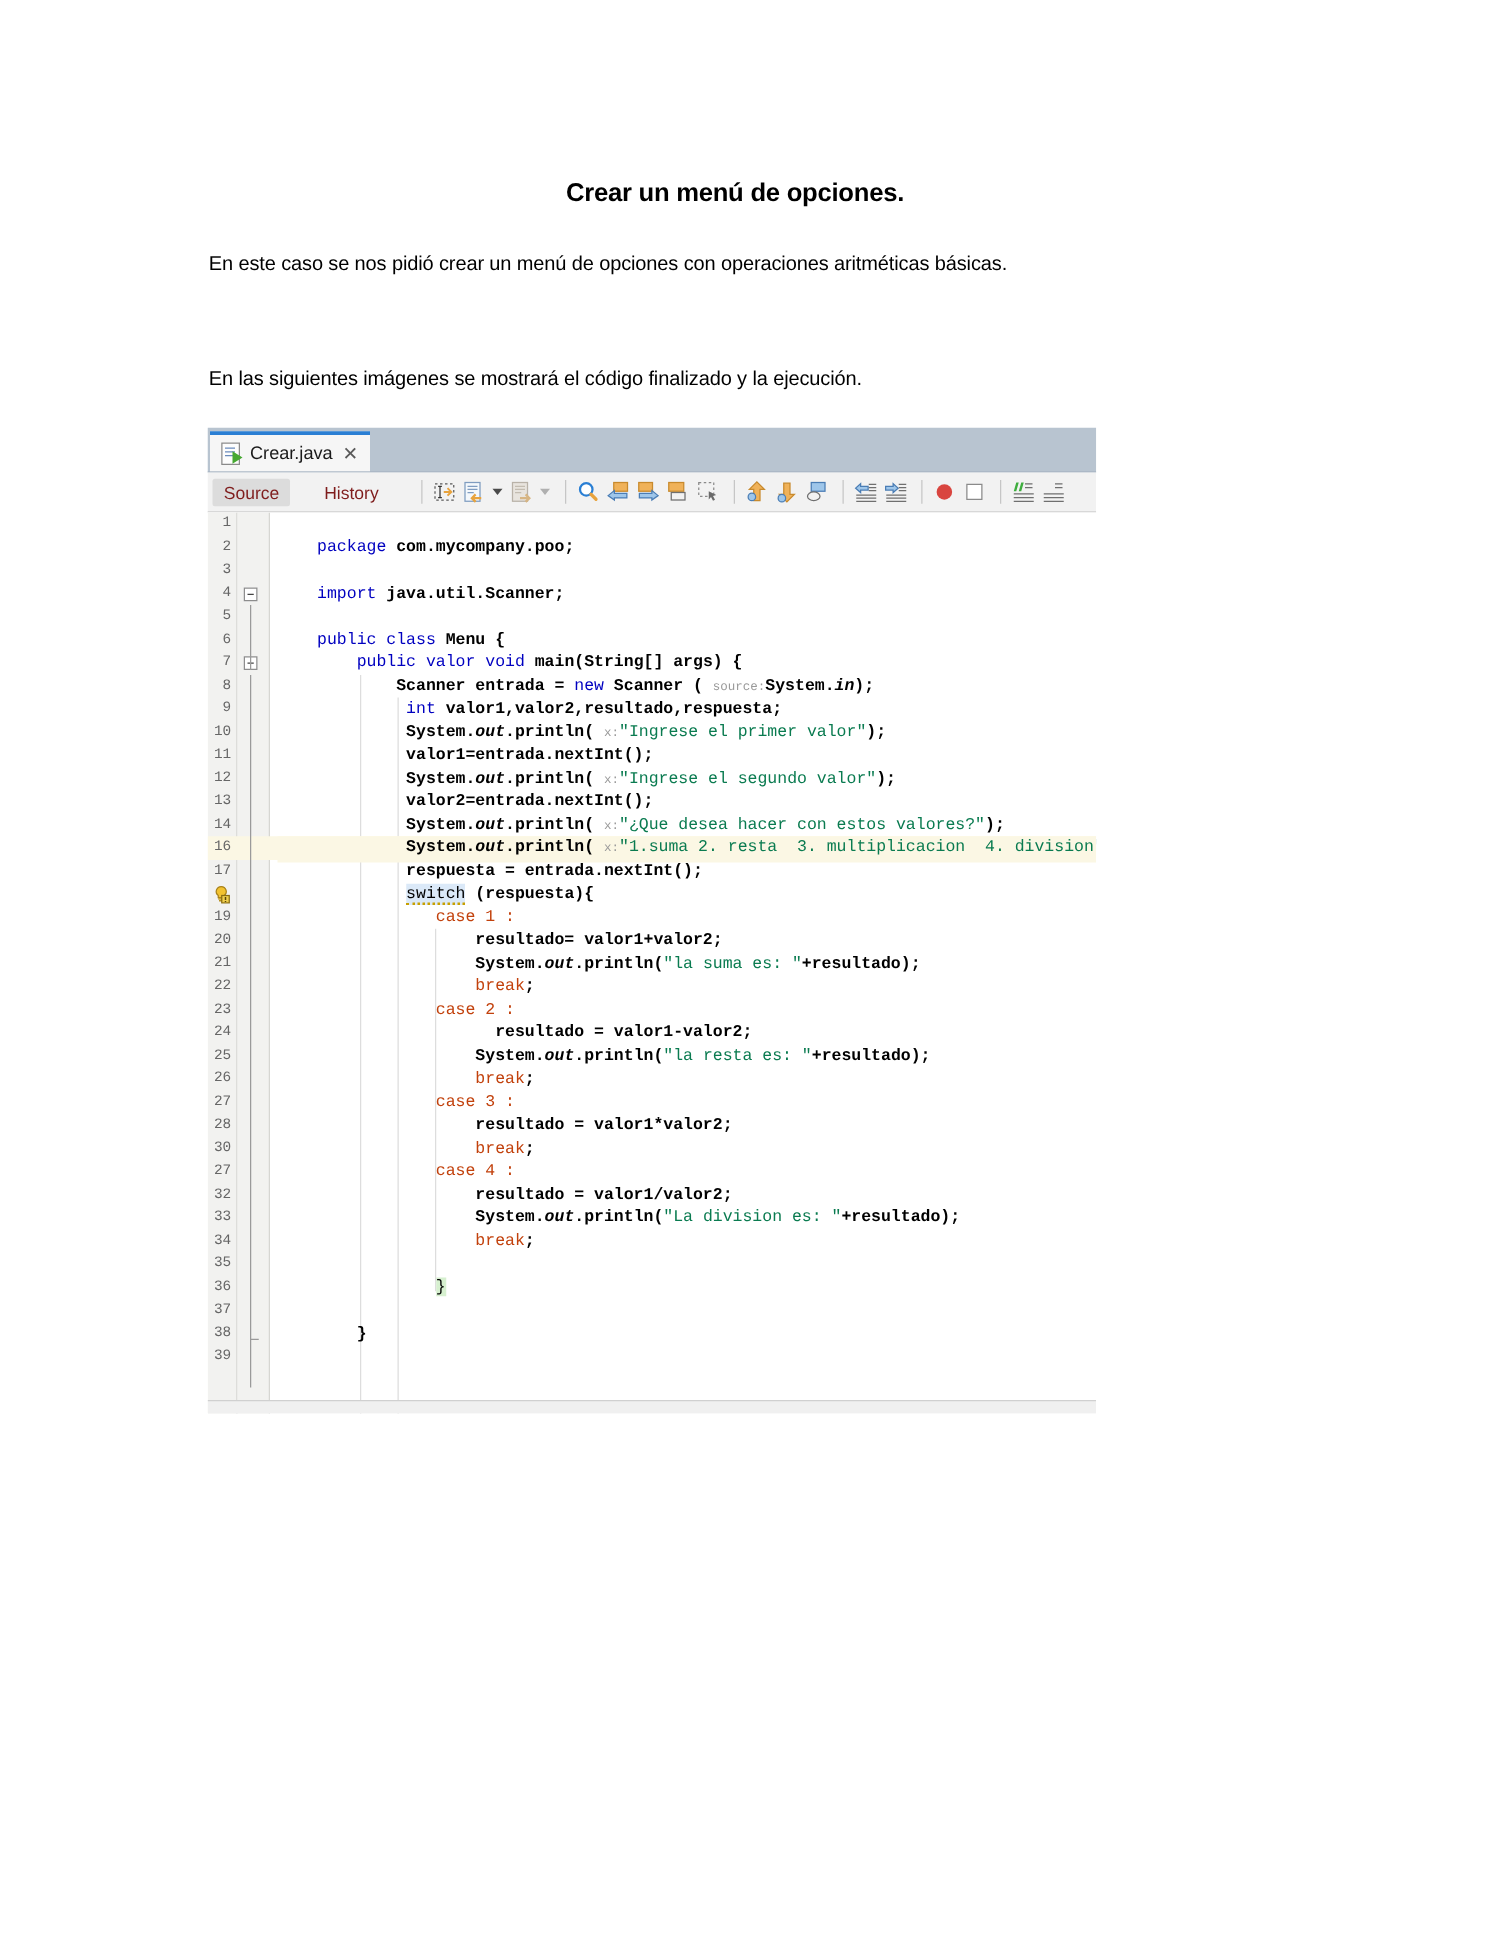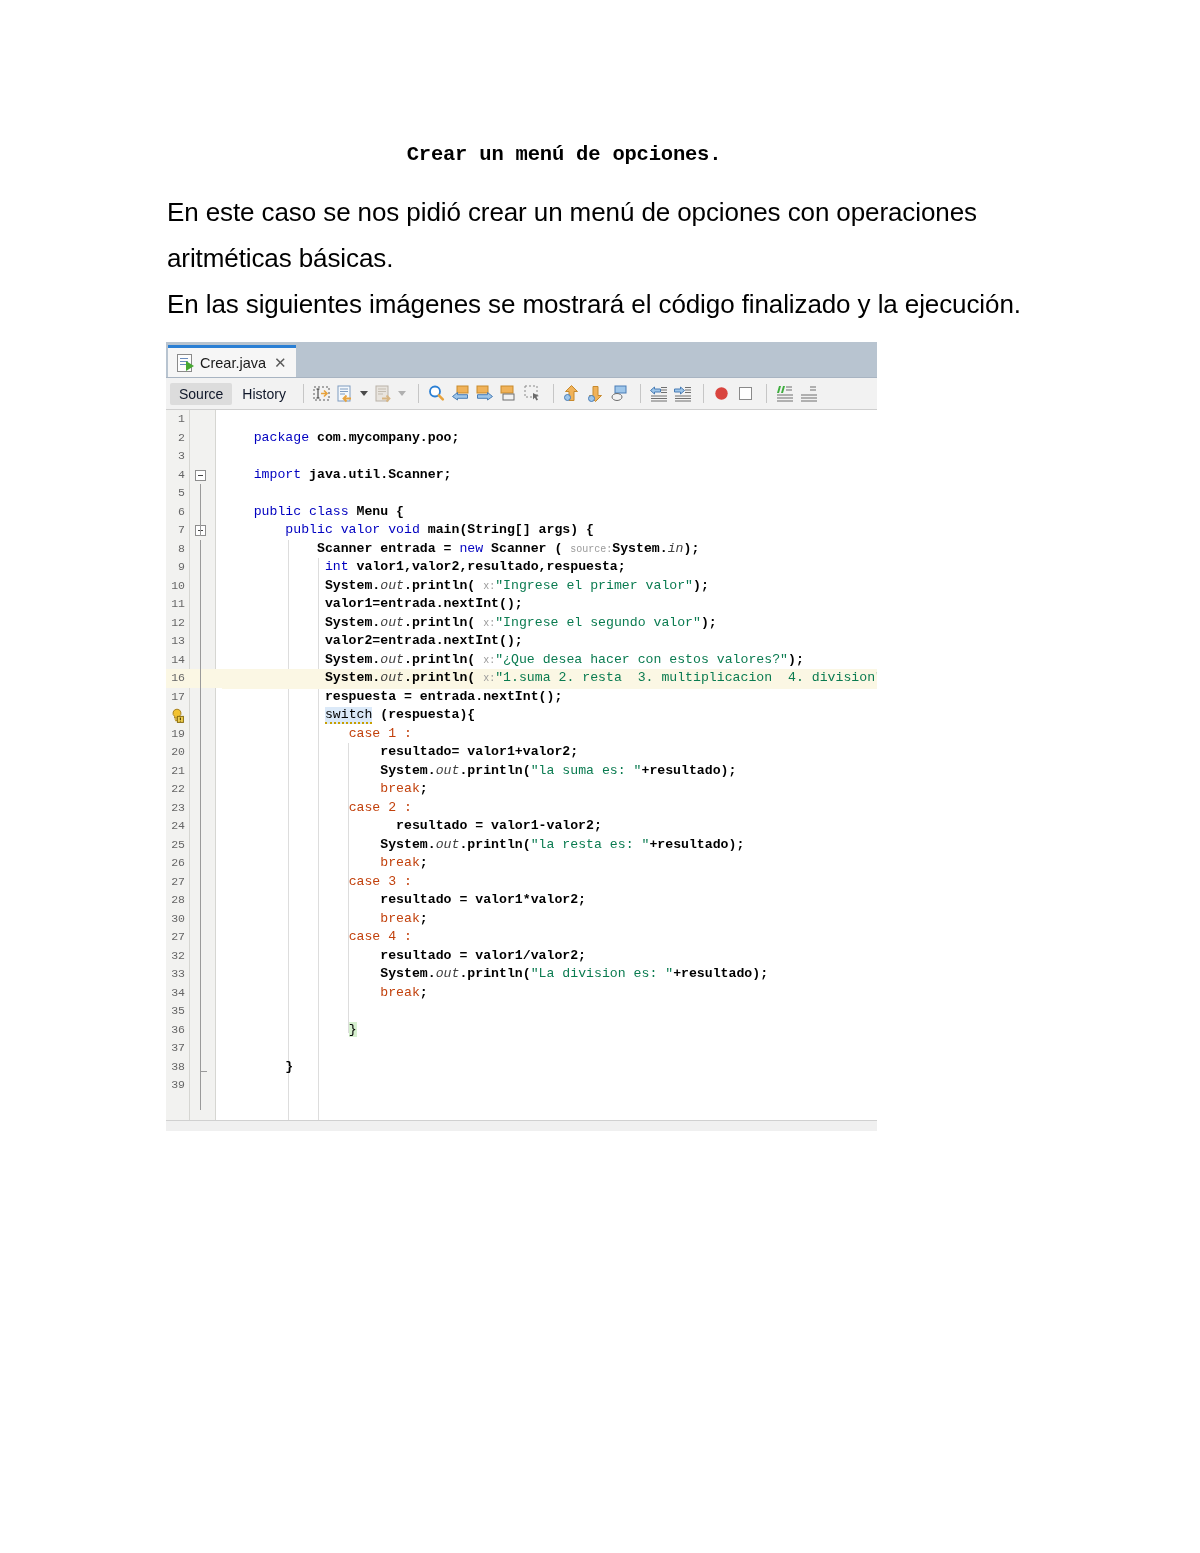--- a/index.html
+++ b/index.html
@@ -8,28 +8,29 @@
     background:#ffffff;
     font-family:"Liberation Sans", sans-serif;
     -webkit-font-smoothing:antialiased;
   }
   .page{position:relative;width:1200px;height:1553px;overflow:hidden;}
 
   
   .doc-title{
     position:absolute;left:0;top:143px;width:1128px;
     text-align:center;
-    font-family:Liberation Mono, monospace;
+    font-family:Liberation Sans, sans-serif;
     font-weight:bold;font-size:20.5px;color:#000;
     letter-spacing:-0.2px;
+    padding-left:24px;
   }
   .para{
     position:absolute;left:167px;width:880px;
     font-family:"Liberation Sans", sans-serif;
-    font-size:26px;color:#000;line-height:46px;
+    font-size:16px;color:#000;line-height:46px;
     letter-spacing:-0.1px;
   }
   .para.p1{top:189px;}
   .para.p2{top:281px;}
 
   
   .ide{
     position:absolute;left:166px;top:342px;
     width:711px;height:789px;
     background:#ffffff;
@@ -58,22 +59,22 @@
   .java-ico .play{position:absolute;right:0;bottom:0;width:0;height:0;
     border-left:8px solid #46a832;border-top:5px solid transparent;border-bottom:5px solid transparent;}
 
   
   .toolbar{
     position:relative;height:31px;background:#f2f2f2;
     border-bottom:1px solid #cfcfcf;
     display:flex;align-items:center;padding-left:4px;
   }
   .tbtn{
-    font-family:"Liberation Sans",sans-serif;font-size:14px;color:#0f172a;
-    padding:3px 9px;margin-right:1px;border-radius:2px;
+    font-family:"Liberation Sans",sans-serif;font-size:14px;color:#7f1d1d;
+    padding:3px 9px;margin-right:18px;border-radius:2px;
   }
   .tbtn.active{background:#dcdcdc;}
   .tsep{width:1px;height:19px;background:#c6c6c6;margin:0 7px;}
   .ticon{width:21px;height:21px;margin-right:3px;position:relative;flex:0 0 auto;}
   .ticon svg{display:block;}
   .caret{width:0;height:0;border-left:4px solid transparent;border-right:4px solid transparent;
     border-top:5px solid #4a4a4a;margin:0 5px 0 1px;flex:0 0 auto;}
   .caret.dim{border-top-color:#b0b0b0;}
 
   
@@ -112,21 +113,21 @@
   .foldend{position:absolute;left:34px;width:7px;height:1px;background:#9a9a9a;}
   .guide{position:absolute;width:1px;background:#dddddd;}
 
   
   .bulb{position:absolute;left:3px;top:2px;width:16px;height:15px;}
 
   
   .kw{color:#0000c0;}
   .kw2{color:#c2410c;}
   .str{color:#0a7b50;}
-  .fld{color:#404040;font-style:italic;}
+  .fld{color:#000000;font-style:italic;font-weight:bold;}
   .hint{color:#9a9a9a;font-size:10px;font-family:Liberation Mono, monospace;}
   .bold{font-weight:bold;}
   .plain{color:#000;}
   .brace-hl{background:#d6f0cf;}
   .sq{background:#dbe9f8;border-bottom:2px dotted #c8a000;}
   .bottomedge{
     position:absolute;left:0;bottom:0;width:100%;height:10px;background:#f0f0f0;
     border-top:1px solid #d0d0d0;
   }
 </style>

